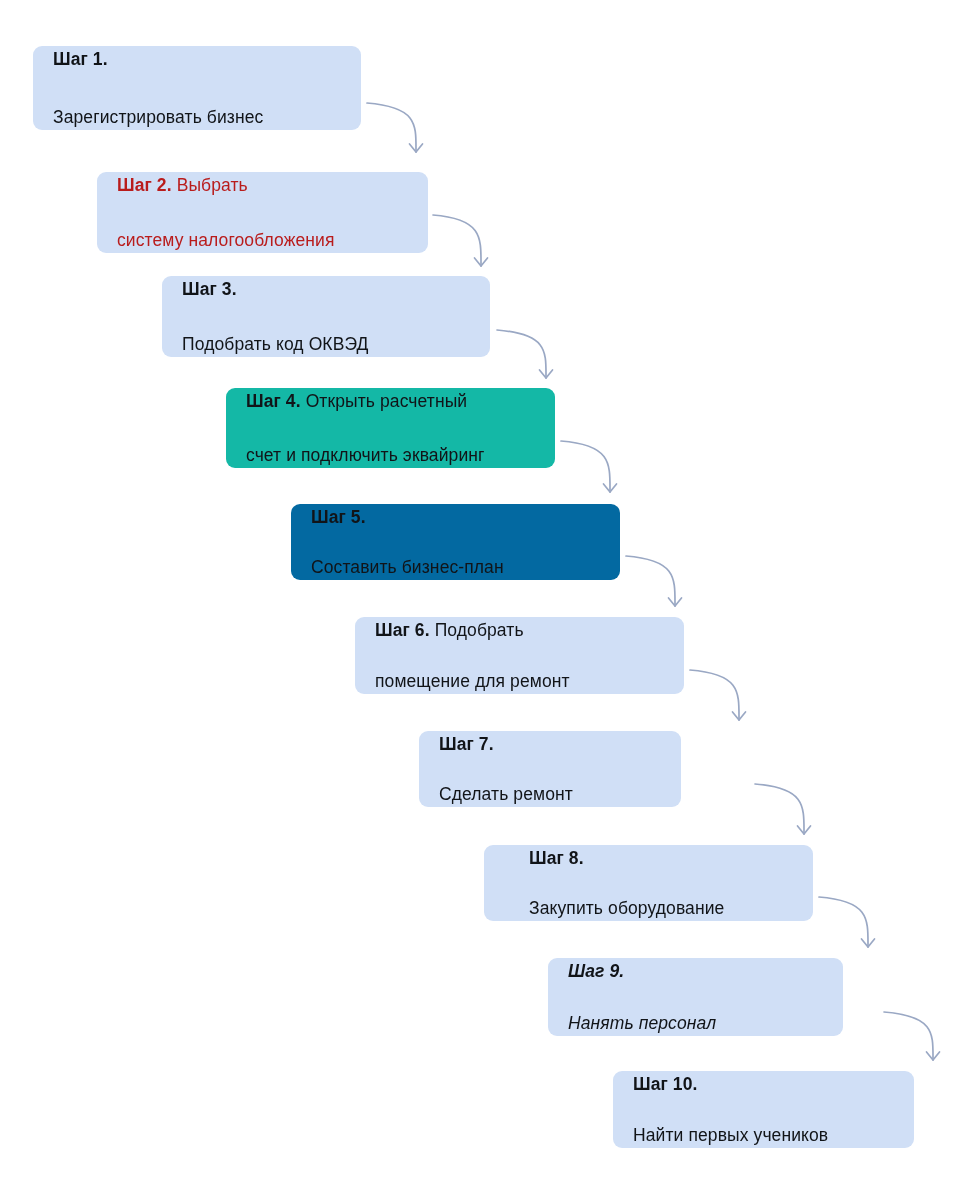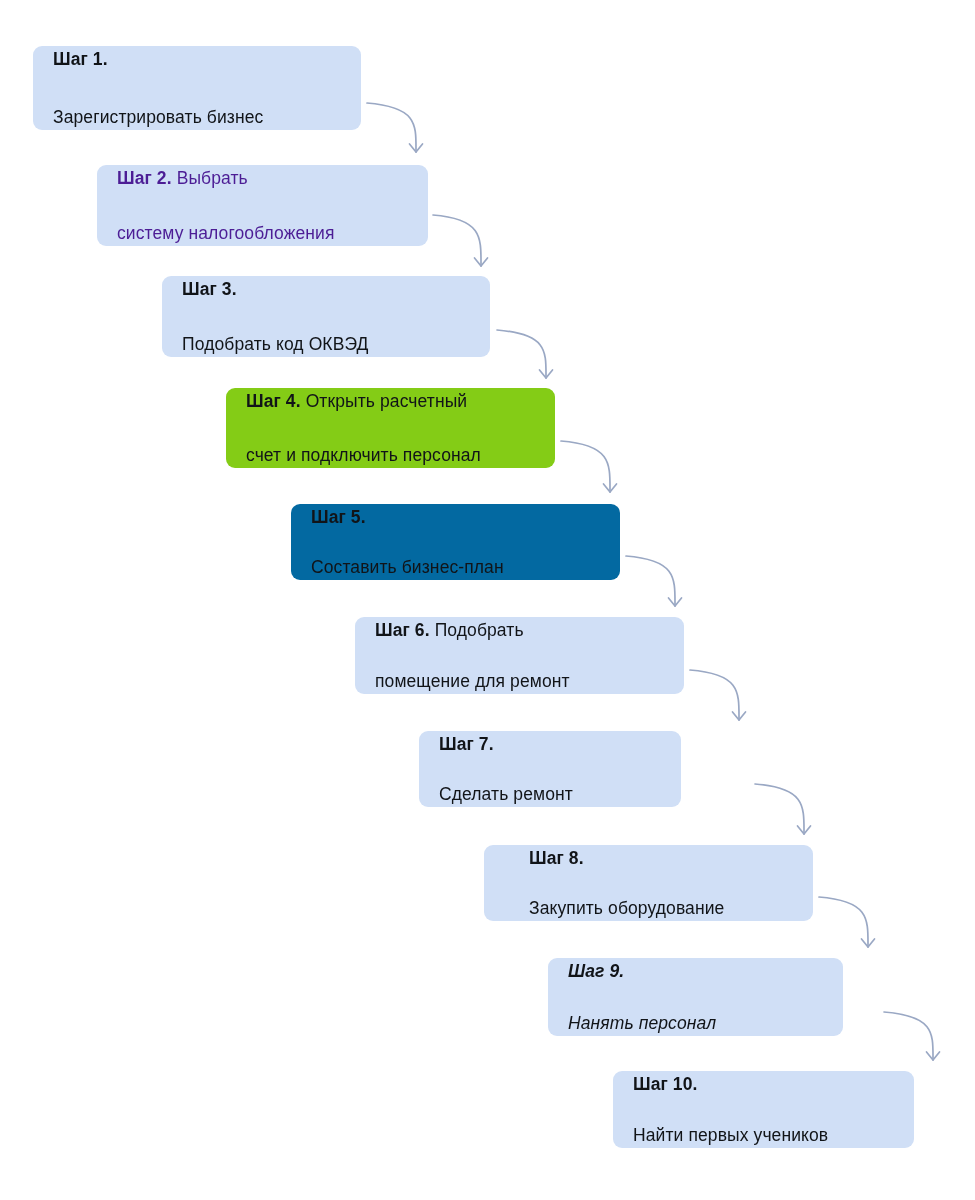--- a/index.html
+++ b/index.html
@@ -91,31 +91,31 @@
         <path d="M 884 1012 C 935 1016, 933 1033.6, 933 1060" fill="none" stroke="#9aa8c4" stroke-width="1.7" stroke-linecap="round"></path>
         <path d="M 926.5 1052 L 933 1060 L 939.5 1052" fill="none" stroke="#9aa8c4" stroke-width="1.7" stroke-linecap="round" stroke-linejoin="round"></path>
       </g>
     </svg>
 
   <div id="cards">
       <div class="step-card" style="left: 33px; top: 46px; width: 328px; height: 84px; background: rgb(208, 223, 246); color: rgb(17, 20, 24);">
         <div class="step-line"><span class="step-label">Шаг 1.</span></div>
         <div class="step-line step-rest">Зарегистрировать бизнес</div>
       </div>
-      <div class="step-card" style="left: 97px; top: 165px; width: 331px; height: 81px; background: rgb(208, 223, 246); color: #4c1d95;">
+      <div class="step-card" style="left: 97px; top: 172px; width: 331px; height: 81px; background: rgb(208, 223, 246); color: #b91c1c;">
         <div class="step-line"><span class="step-label">Шаг 2.</span><span class="step-rest"> Выбрать</span></div>
         <div class="step-line step-rest">систему налогообложения</div>
       </div>
       <div class="step-card" style="left: 162px; top: 276px; width: 328px; height: 81px; background: rgb(208, 223, 246); color: rgb(17, 20, 24);">
         <div class="step-line"><span class="step-label">Шаг 3.</span></div>
         <div class="step-line step-rest">Подобрать код ОКВЭД</div>
       </div>
-      <div class="step-card" style="left: 226px; top: 388px; width: 329px; height: 80px; background: #84cc16; color: rgb(17, 20, 24);">
+      <div class="step-card" style="left: 226px; top: 388px; width: 329px; height: 80px; background: #14b8a6; color: rgb(17, 20, 24);">
         <div class="step-line"><span class="step-label">Шаг 4.</span><span class="step-rest"> Открыть расчетный</span></div>
-        <div class="step-line step-rest">счет и подключить персонал</div>
+        <div class="step-line step-rest">счет и подключить эквайринг</div>
       </div>
       <div class="step-card" style="left: 291px; top: 504px; width: 329px; height: 76px; background: #0369a1; color: rgb(17, 20, 24);">
         <div class="step-line"><span class="step-label">Шаг 5.</span></div>
         <div class="step-line step-rest">Составить бизнес-план</div>
       </div>
       <div class="step-card" style="left: 355px; top: 617px; width: 329px; height: 77px; background: rgb(208, 223, 246); color: rgb(17, 20, 24);">
         <div class="step-line"><span class="step-label">Шаг 6.</span><span class="step-rest"> Подобрать</span></div>
         <div class="step-line step-rest">помещение для ремонт</div>
       </div>
       <div class="step-card" style="left: 419px; top: 731px; width: 262px; height: 76px; background: rgb(208, 223, 246); color: rgb(17, 20, 24);">

